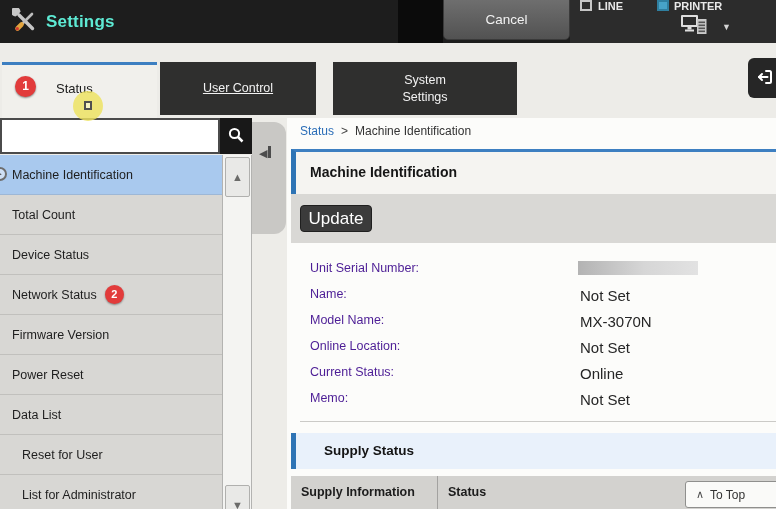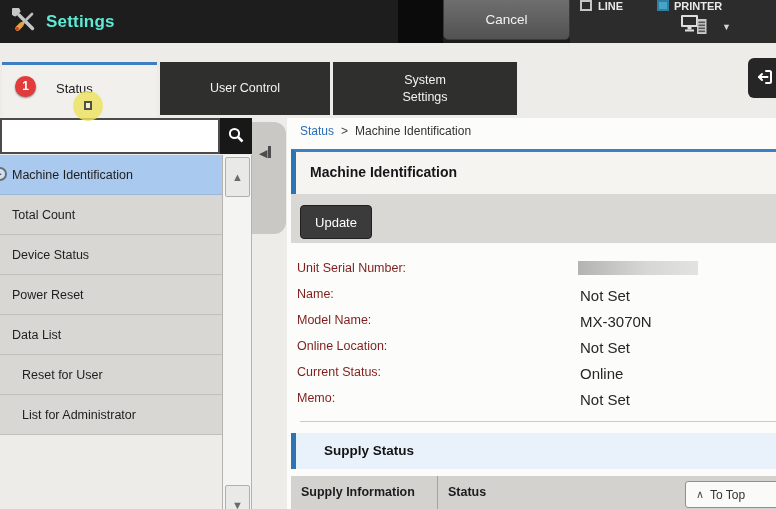--- a/index.html
+++ b/index.html
@@ -33,21 +33,21 @@
   .dd-arrow{position:absolute;left:152px;top:22px;font-size:9px;color:#d5d5d5;}
 
   
   .tabrow{position:absolute;left:0;top:43px;width:776px;height:75px;background:#edece8;}
   .tab{position:absolute;top:19px;height:53px;cursor:pointer;}
   .tab-status{left:2px;width:155px;height:56px;background:#f1f0ec;border-top:3px solid var(--accent_blue);}
   .tab-status .tab-label{position:absolute;left:54px;top:16px;font-size:13px;color:#1a1a1a;}
   .tab-badge{position:absolute;left:13px;top:11px;width:21px;height:21px;border-radius:50%;background:var(--badge_red);
     color:#fff;font-size:12px;font-weight:bold;text-align:center;line-height:21px;box-shadow:0 1px 2px rgba(0,0,0,.45);}
   .tab-dark{background:#2f2f2e;color:#f2f2f2;display:flex;align-items:center;justify-content:center;font-size:12.5px;}
-  .tab-user{left:160px;width:170px;}
+  .tab-user{left:160px;width:156px;text-decoration:underline;}
   .tab-system{left:333px;width:184px;}
   .tab-label-wrap{width:84px;text-align:center;line-height:1.35;}
   .click-marker{position:absolute;left:71px;top:26px;width:30px;height:30px;border-radius:50%;
     background:var(--highlight_yellow);opacity:.82;z-index:40;}
   .click-square{position:absolute;left:11px;top:10px;width:8px;height:9px;border:2px solid #2d2d2d;background:rgba(255,255,235,.65);}
   .login-btn{position:absolute;left:748px;top:15px;width:72px;height:40px;background:#262626;border:none;border-radius:6px;
     color:#fff;display:flex;align-items:center;gap:5px;padding-left:8px;font-size:13px;font-family:inherit;cursor:pointer;}
 
   
   .sidebar{position:absolute;left:0;top:118px;width:286px;height:391px;}
@@ -77,25 +77,25 @@
 
   
   .content{position:absolute;left:287px;top:118px;width:489px;height:391px;background:#fcfcfa;overflow:hidden;}
   .breadcrumb{position:absolute;left:13px;top:6px;font-size:12px;color:#333;}
   .crumb-link{color:var(--link_blue);cursor:pointer;}
   .crumb-sep{color:#444;margin:0 7px;}
   .section-header{position:absolute;left:4px;top:31px;right:0;height:45px;background:#f5f4f1;
     border-top:3px solid var(--accent_blue);border-left:5px solid var(--section_blue);}
   .section-title{display:block;padding-left:14px;line-height:40px;font-size:14px;font-weight:bold;color:#161616;}
   .update-band{position:absolute;left:4px;top:76px;right:0;height:49px;background:#d9d8d5;}
-  .update-btn{position:absolute;left:13px;top:87px;width:72px;height:34px;background:#3b3b3b;border:1px solid #1f1f1f;
-    border-radius:4px;color:#fff;font-size:13px;font-family:inherit;cursor:pointer;}
+  .update-btn{position:absolute;left:13px;top:87px;width:72px;height:27px;background:#3b3b3b;border:1px solid #1f1f1f;
+    border-radius:4px;color:#fff;font-size:17px;font-family:inherit;cursor:pointer;}
   .fields{position:absolute;left:0;top:139px;right:0;}
   .frow{position:relative;height:26px;}
-  .flabel{position:absolute;left:10px;top:4px;font-size:12.5px;color:#7f1d1d;}
+  .flabel{position:absolute;left:23px;top:4px;font-size:12.5px;color:#4c1d95;}
   .fvalue{position:absolute;left:293px;top:4px;font-size:15px;color:#262626;}
   .redacted-box{position:absolute;left:291px;top:4px;width:120px;height:14px;
     background:linear-gradient(to right,#b3b3b3,#d6d6d6 55%,#e2e2e2);}
   .divider{position:absolute;left:13px;right:0;top:303px;border-top:1px solid #cbcac7;}
   .supply-header{position:absolute;left:4px;top:315px;right:0;height:36px;background:#e9f1fb;
     border-left:5px solid var(--section_blue);}
   .supply-title{display:block;padding-left:28px;line-height:36px;font-size:13.5px;font-weight:bold;color:#141414;}
   .table-header{position:absolute;left:4px;top:358px;right:0;height:33px;background:#d3d2cf;display:flex;
     font-size:12.5px;font-weight:bold;color:#1c1c1c;}
   .th-cell{line-height:33px;padding-left:10px;}
@@ -190,20 +190,27 @@
         <span class="cur-icon">▸</span>
         <span>Machine Identification</span>
       </div>
       <div class="menu-row">
         <span>Total Count</span>
       </div>
       <div class="menu-row">
         <span>Device Status</span>
       </div>
       <div class="menu-row">
+        <span>Network Status</span>
+        <span class="menu-badge">2</span>
+      </div>
+      <div class="menu-row">
+        <span>Firmware Version</span>
+      </div>
+      <div class="menu-row">
         <span>Power Reset</span>
       </div>
       <div class="menu-row">
         <span>Data List</span>
       </div>
       <div class="menu-row indent">
         <span>Reset for User</span>
       </div>
       <div class="menu-row indent">
         <span>List for Administrator</span>

